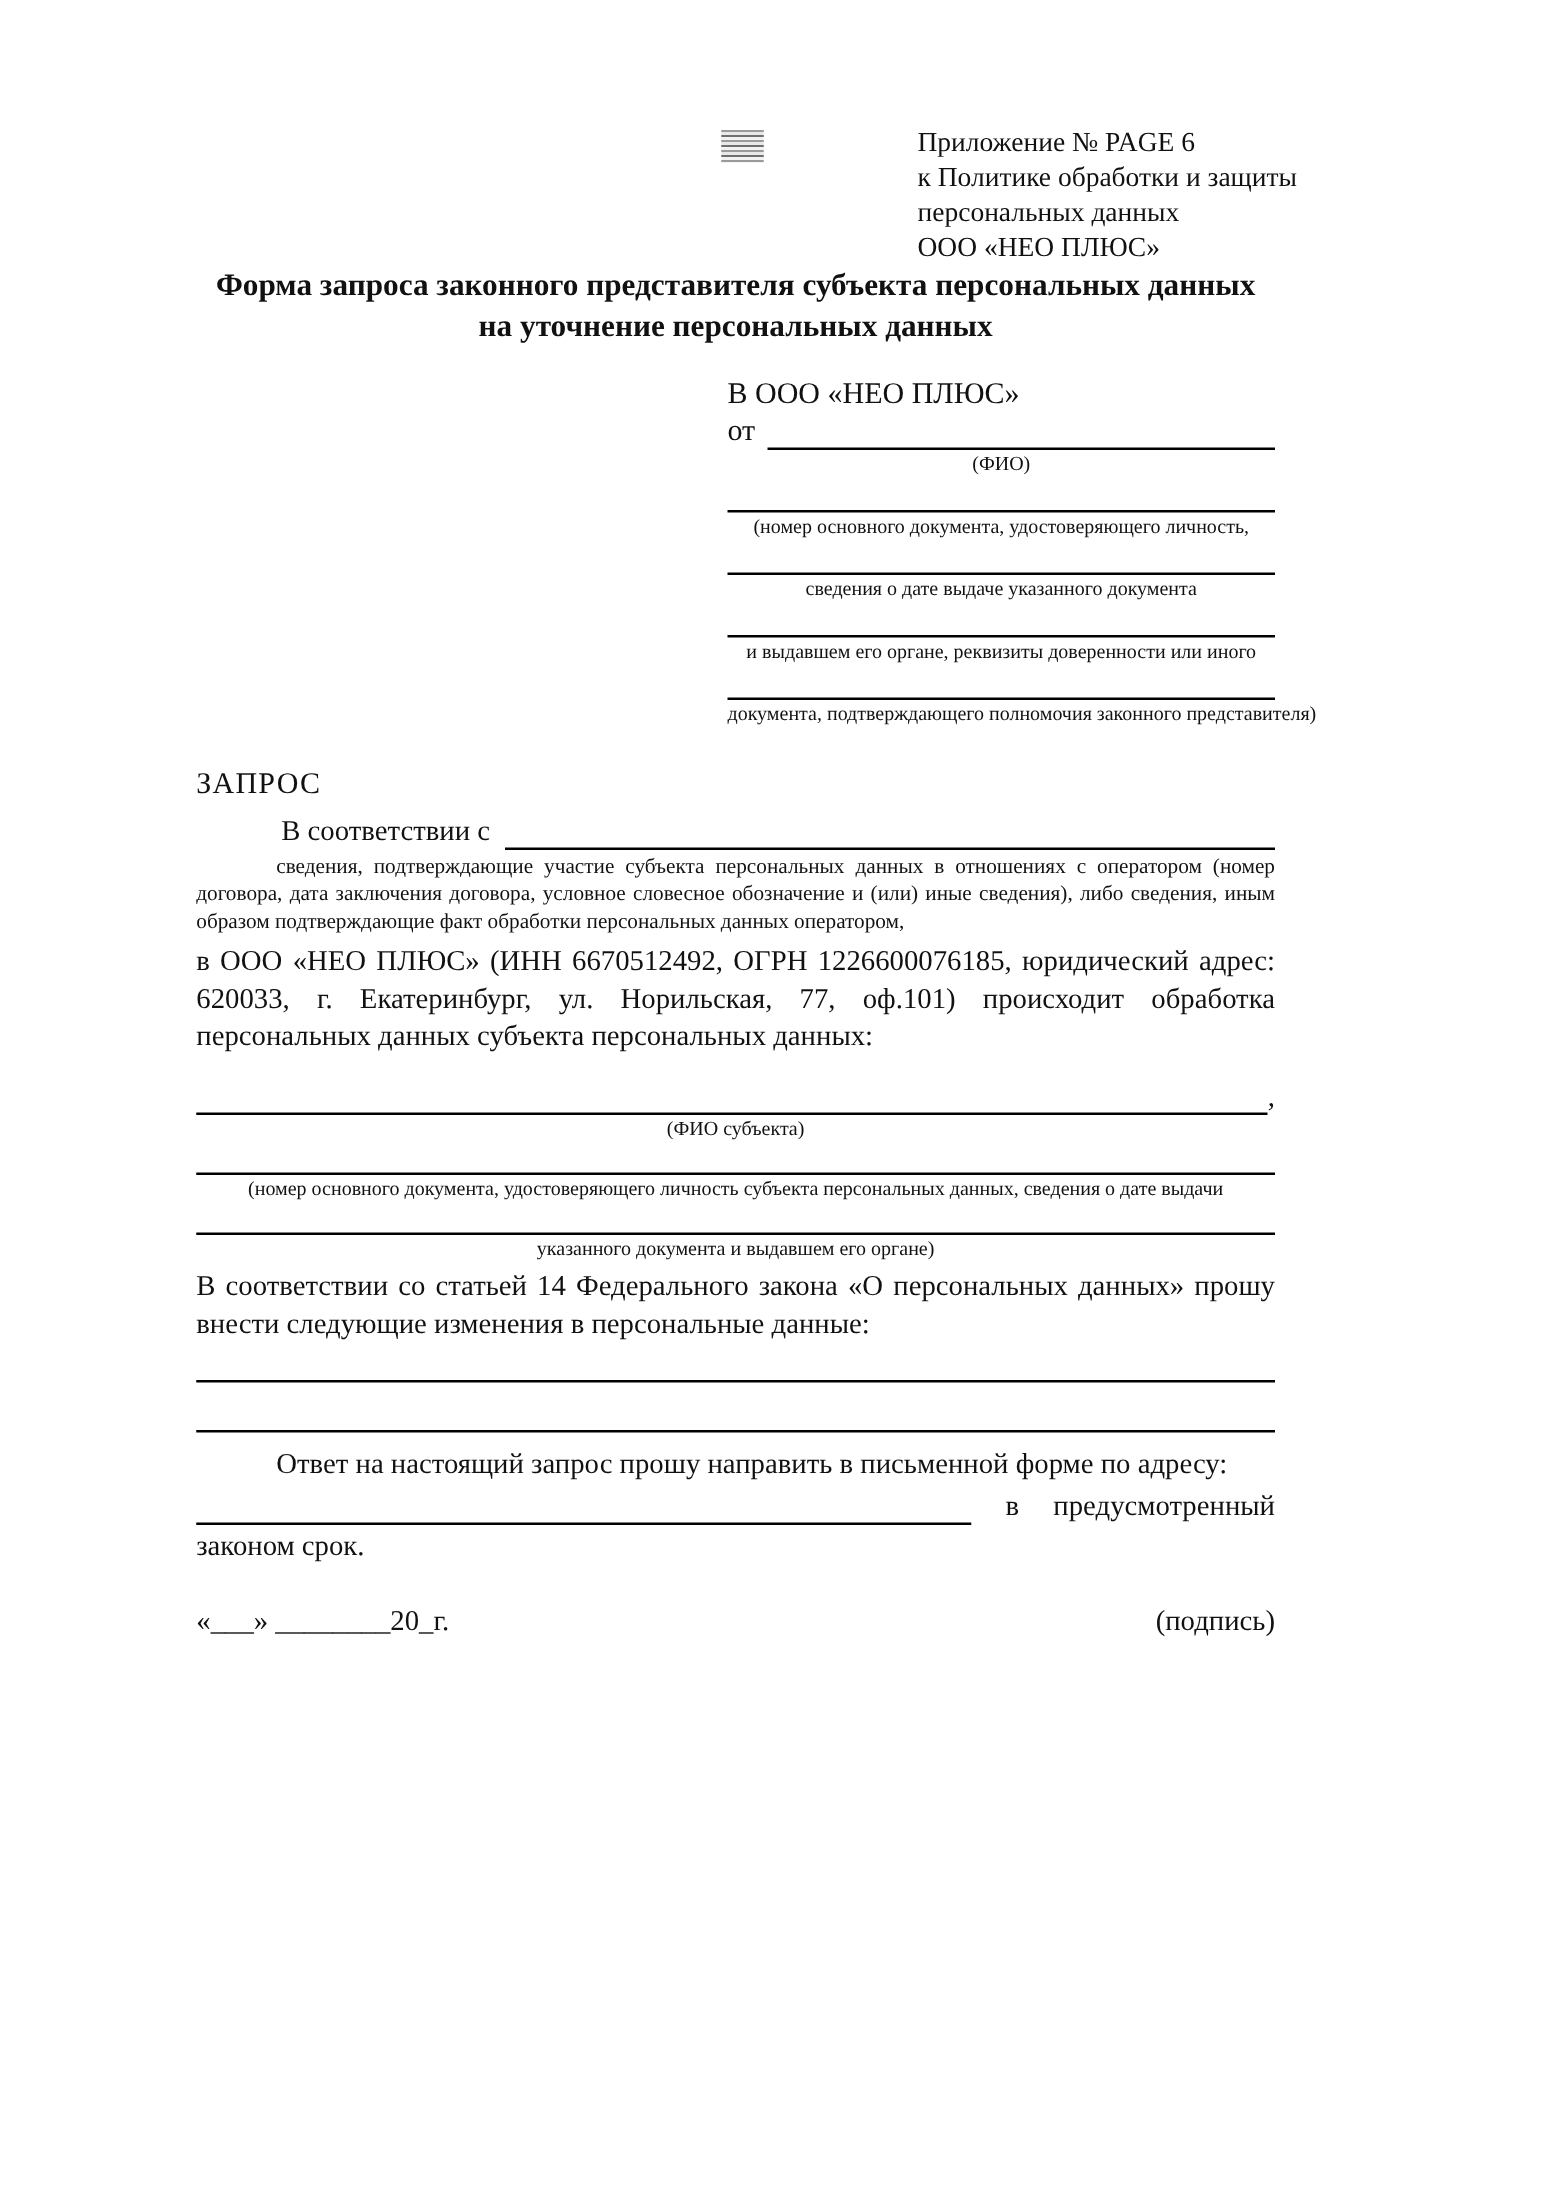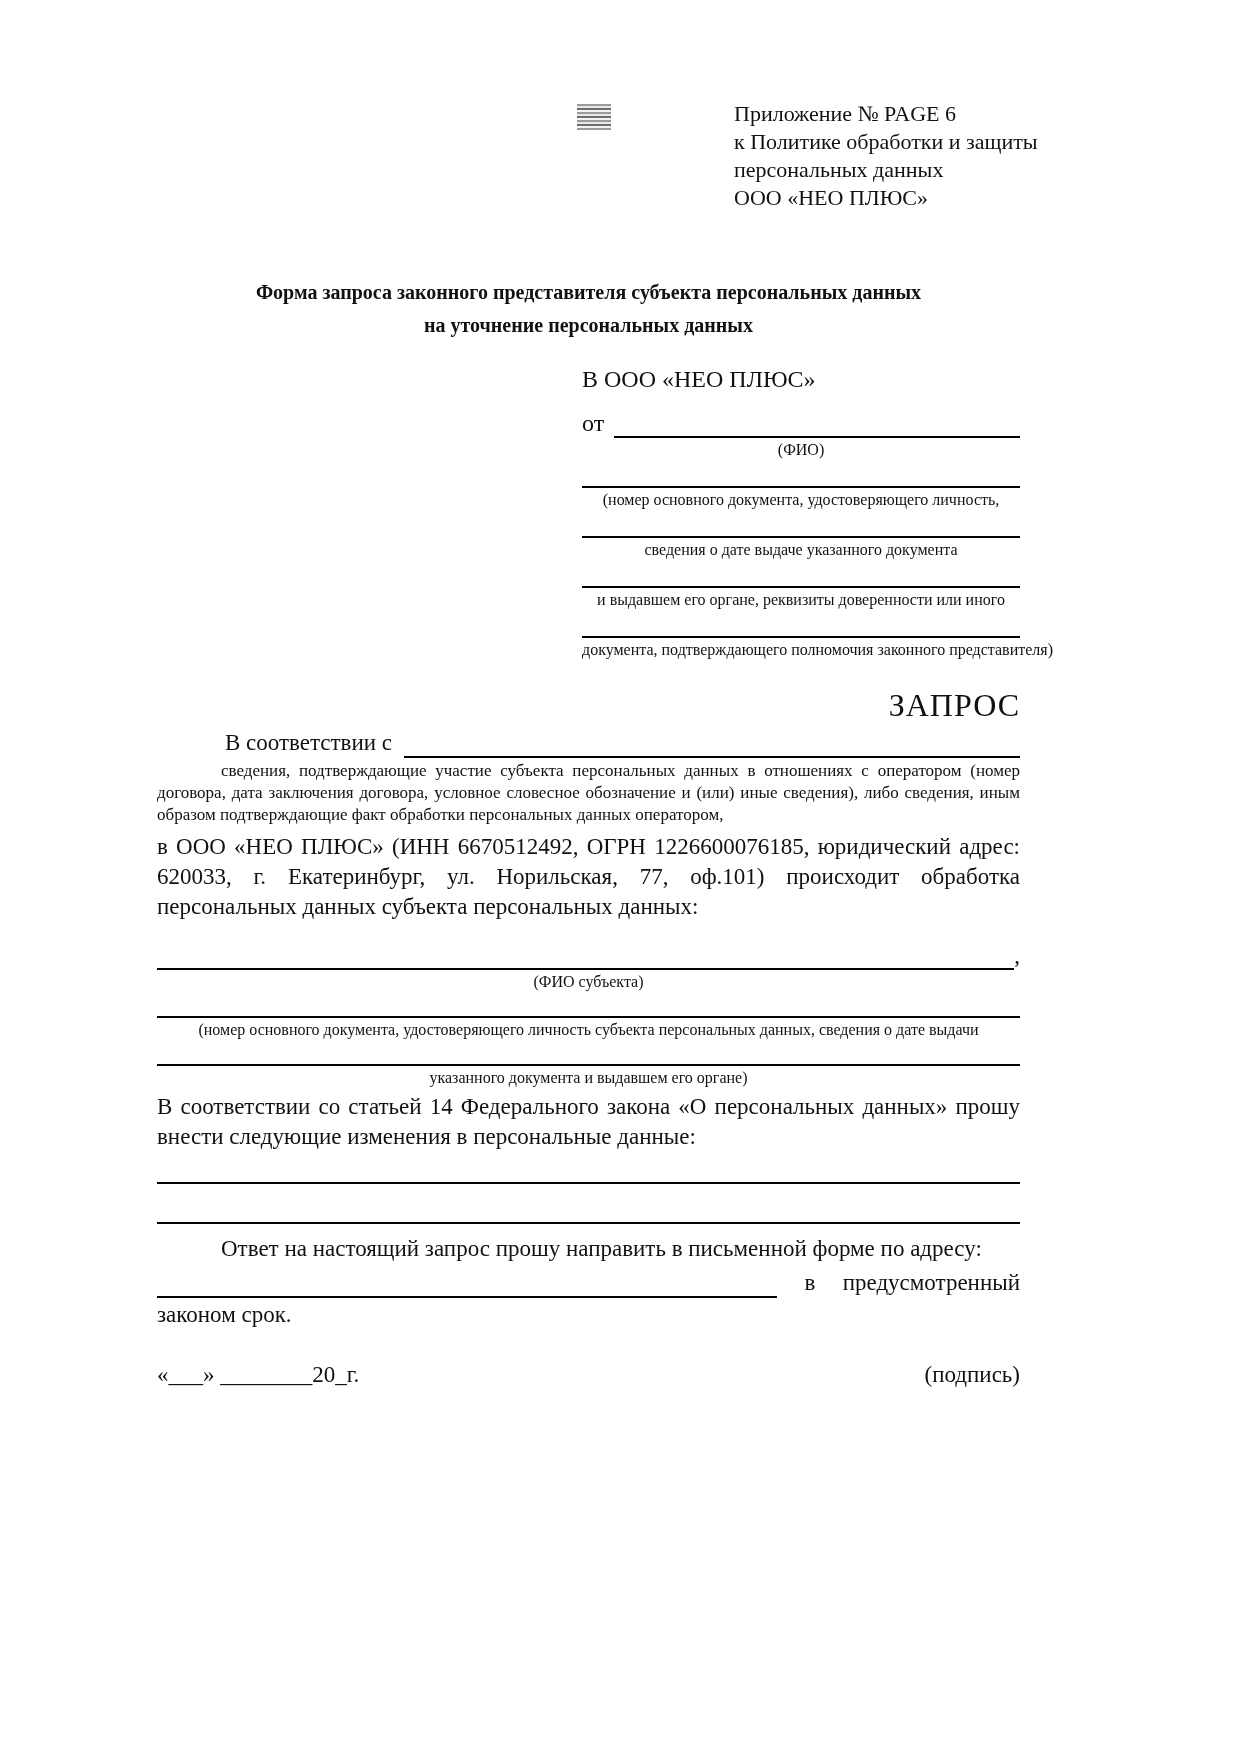--- a/index.html
+++ b/index.html
@@ -27,47 +27,46 @@
   }
   .header-block {
     margin-left: 123px;
     font-size: 22px;
     line-height: 28px;
     white-space: nowrap;
   }
 
   
   .form-title {
-    margin-top: 64px;
     text-align: center;
     font-weight: bold;
-    font-size: 20px;
+    font-size: 25px;
     line-height: 33px;
   }
 
   
   .recipient { margin-left: 425px; width: 438px; margin-top: 22px; font-size: 24px; }
   .recipient .to { line-height: 30px; }
-  .from-row { display: flex; align-items: flex-end; margin-top: 14px; line-height: 30px; }
+  .from-row { display: flex; align-items: flex-end; margin-top: 0; line-height: 30px; }
   .from-row .label { flex: 0 0 auto; padding-right: 10px; }
   .fill { flex: 1 1 auto; border-bottom: 2px solid #000; }
   .caption {
     font-size: 16px;
     line-height: 20px;
     text-align: center;
     margin-top: 2px;
     white-space: nowrap;
   }
   .blankline { height: 0; border-bottom: 2px solid #000; margin-top: 26px; }
 
   
   .request-heading {
     margin-top: 30px;
-    text-align: right;
-    font-size: 32px;
+    text-align: left;
+    font-size: 24px;
     line-height: 30px;
     letter-spacing: 1px;
   }
   .intro-row { display: flex; align-items: flex-end; margin-top: 8px; font-size: 23px; line-height: 30px; }
   .intro-row .prefix { flex: 0 0 auto; margin-left: 68px; padding-right: 12px; }
 
   .footnote {
     margin: 2px 0 0 0;
     font-size: 17px;
     line-height: 22px;

